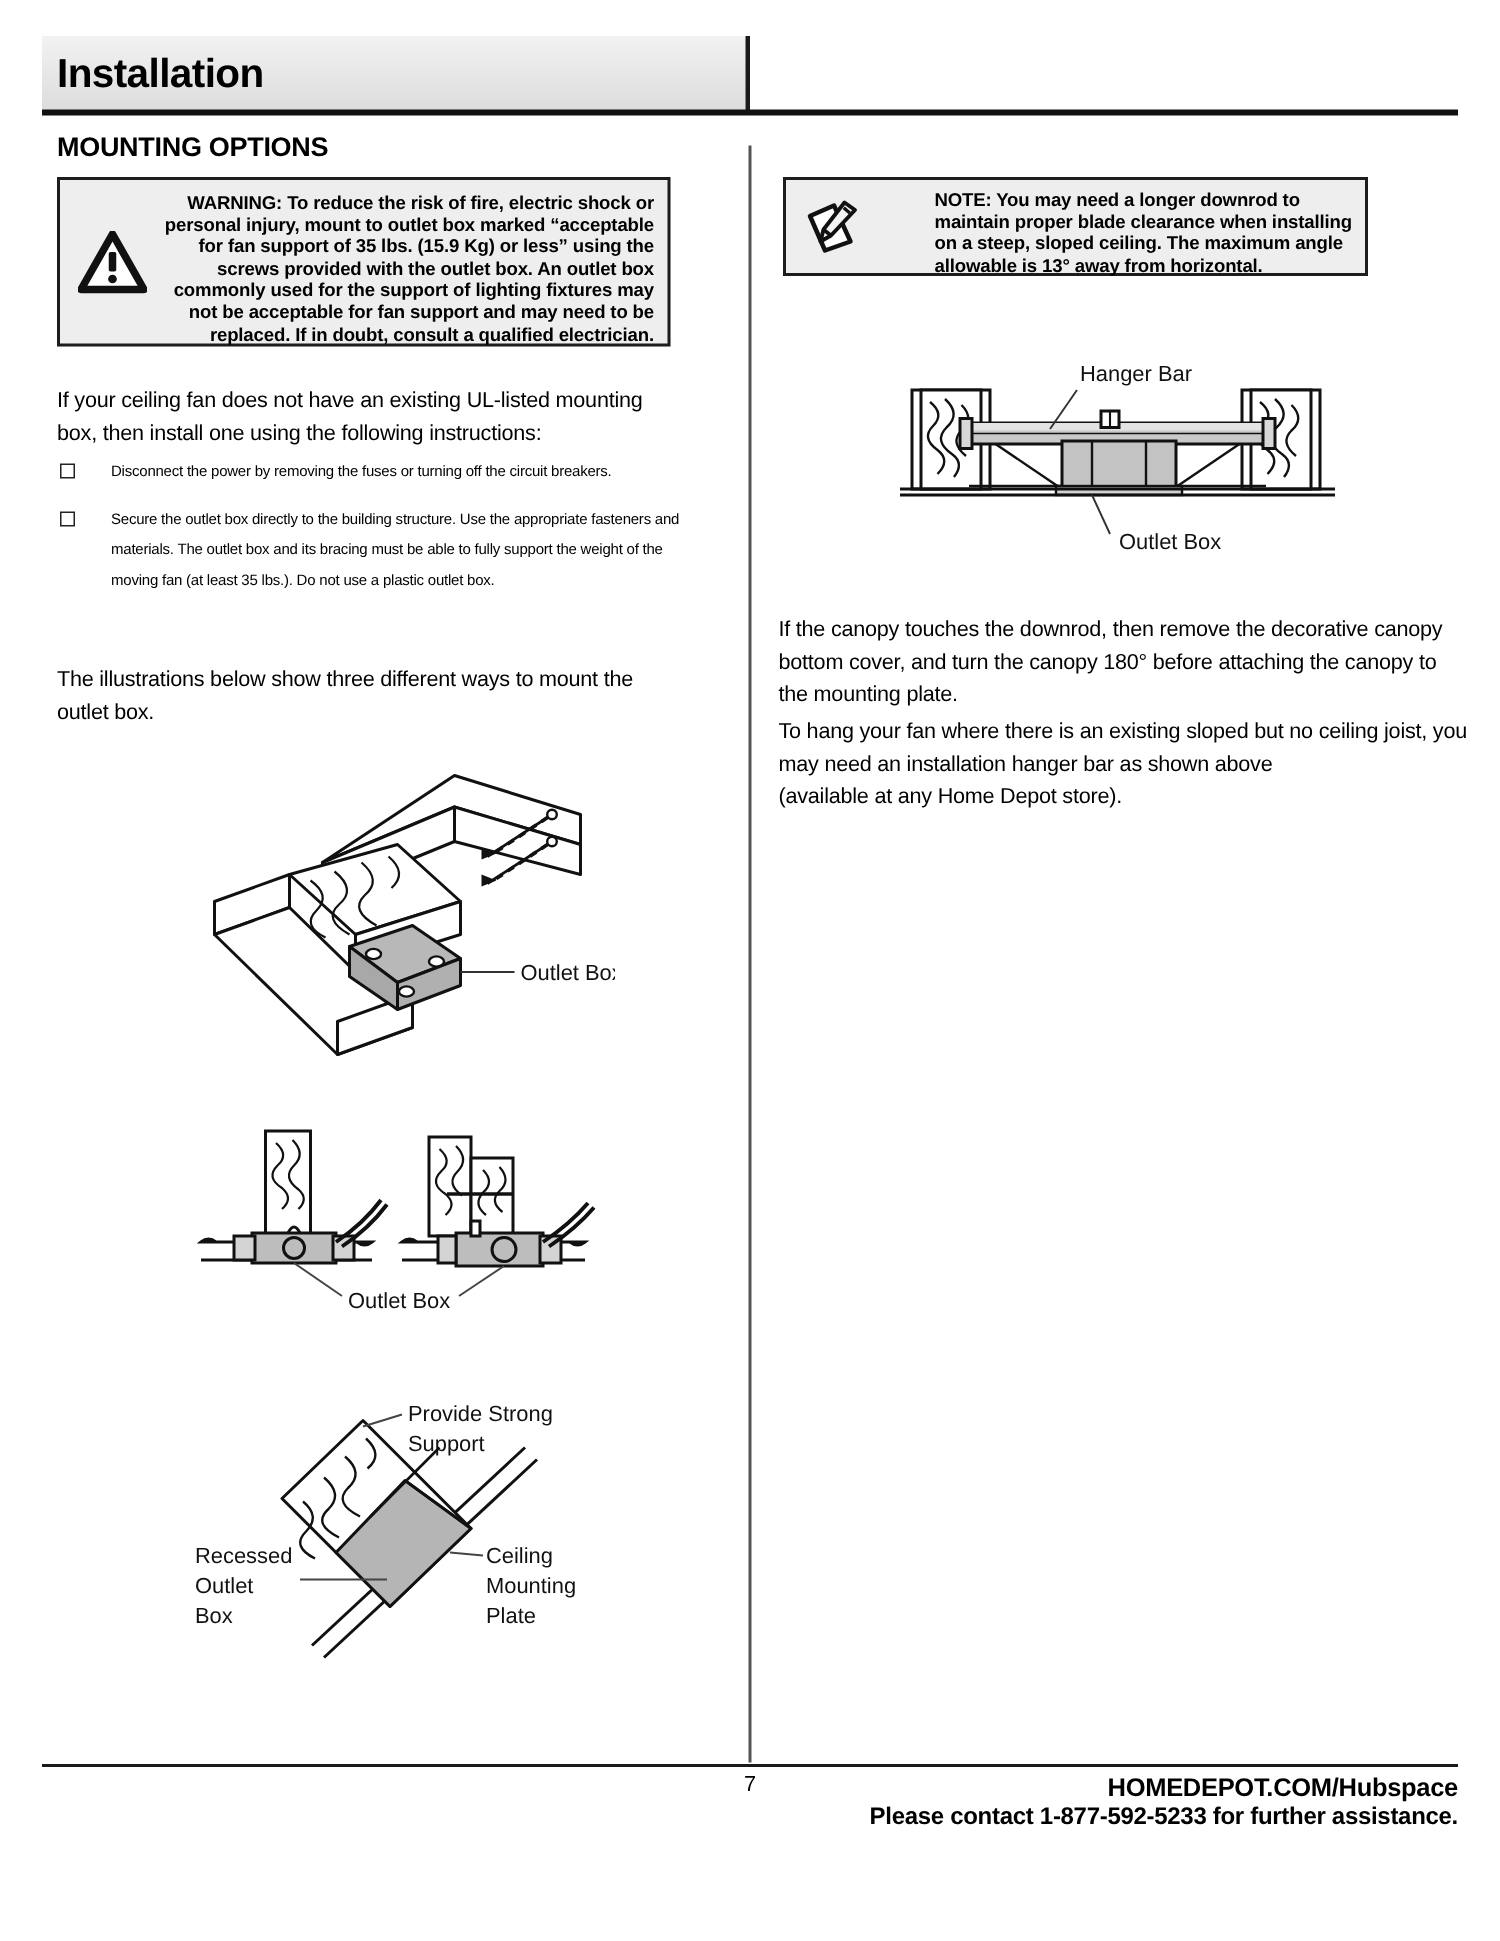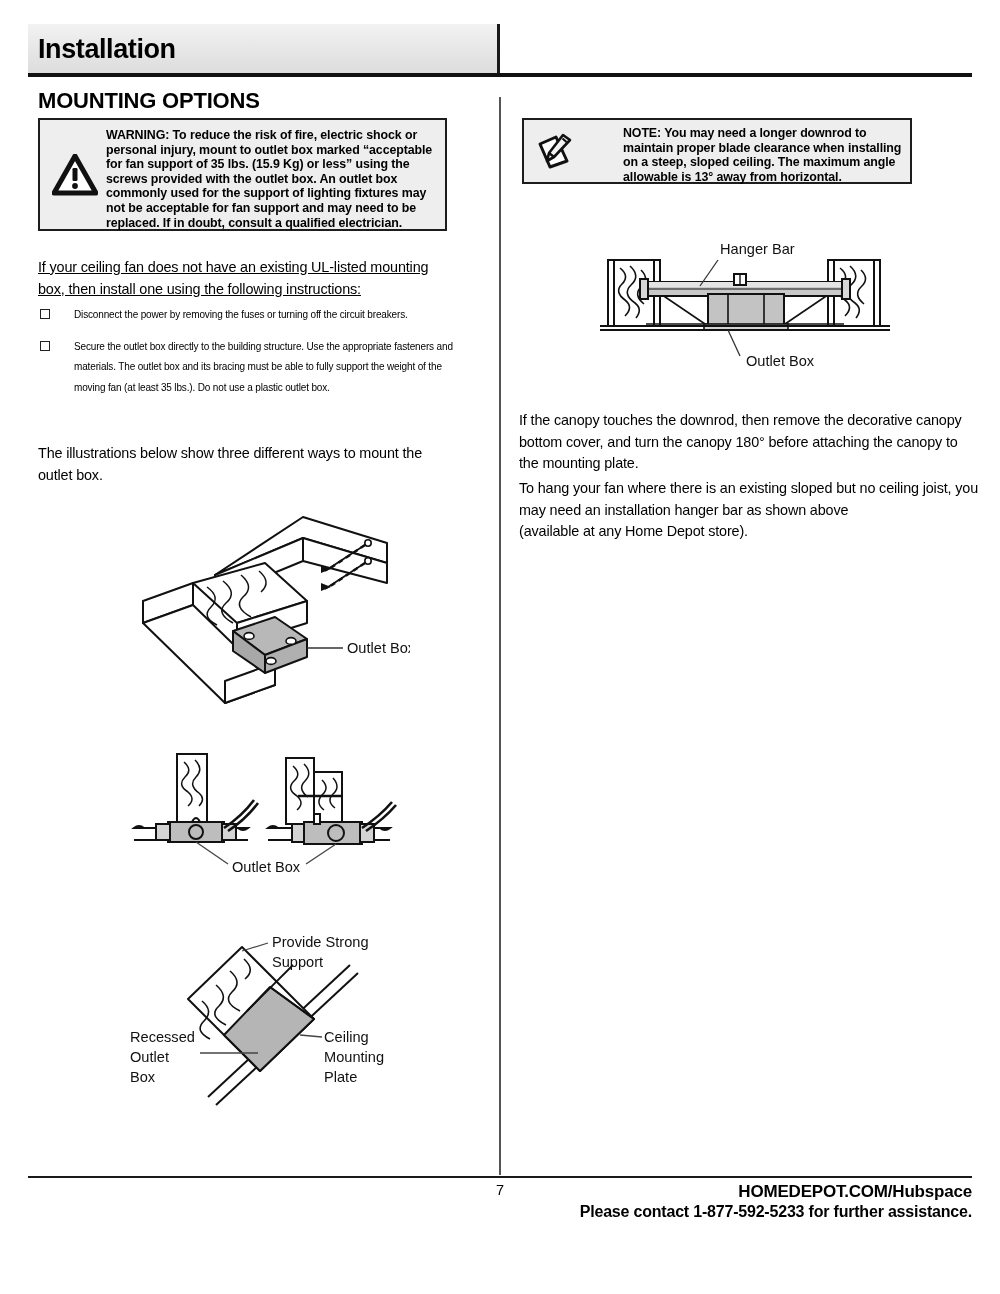--- a/index.html
+++ b/index.html
@@ -43,21 +43,21 @@
     width: 944px;
     height: 4px;
     background: #111111;
   }
 
   
   #section-heading {
     position: absolute;
     left: 38px;
     top: 88px;
-    font-size: 22px;
+    font-size: 18px;
     font-weight: bold;
     letter-spacing: -0.2px;
   }
 
   
   #column-divider {
     position: absolute;
     left: 499px;
     top: 97px;
     width: 2px;
@@ -87,20 +87,21 @@
     letter-spacing: -0.1px;
   }
   .callout-text .lead { font-weight: bold; }
 
   #warning-callout {
     left: 38px;
     top: 118px;
     width: 409px;
     height: 113px;
     padding: 6px 8px 6px 4px;
+    text-align: right;
   }
   #warning-callout .callout-icon { width: 62px; align-self: center; }
   #warning-callout .callout-text { width: 330px; padding-top: 2px; }
 
   #note-callout {
     left: 522px;
     top: 118px;
     width: 390px;
     height: 66px;
     padding: 5px 6px 5px 4px;
@@ -110,21 +111,21 @@
   #note-callout .callout-text { width: 325px; padding-top: 1px; }
 
   
   .body-text {
     position: absolute;
     font-size: 14.4px;
     line-height: 21.5px;
     letter-spacing: -0.15px;
   }
 
-  #intro-text { left: 38px; top: 257px; width: 420px; text-decoration: underline; }
+  #intro-text { left: 38px; top: 257px; width: 420px; }
 
   #checklist {
     position: absolute;
     left: 38px;
     top: 305px;
     width: 430px;
     margin: 0;
     padding: 0;
     list-style: none;
   }

